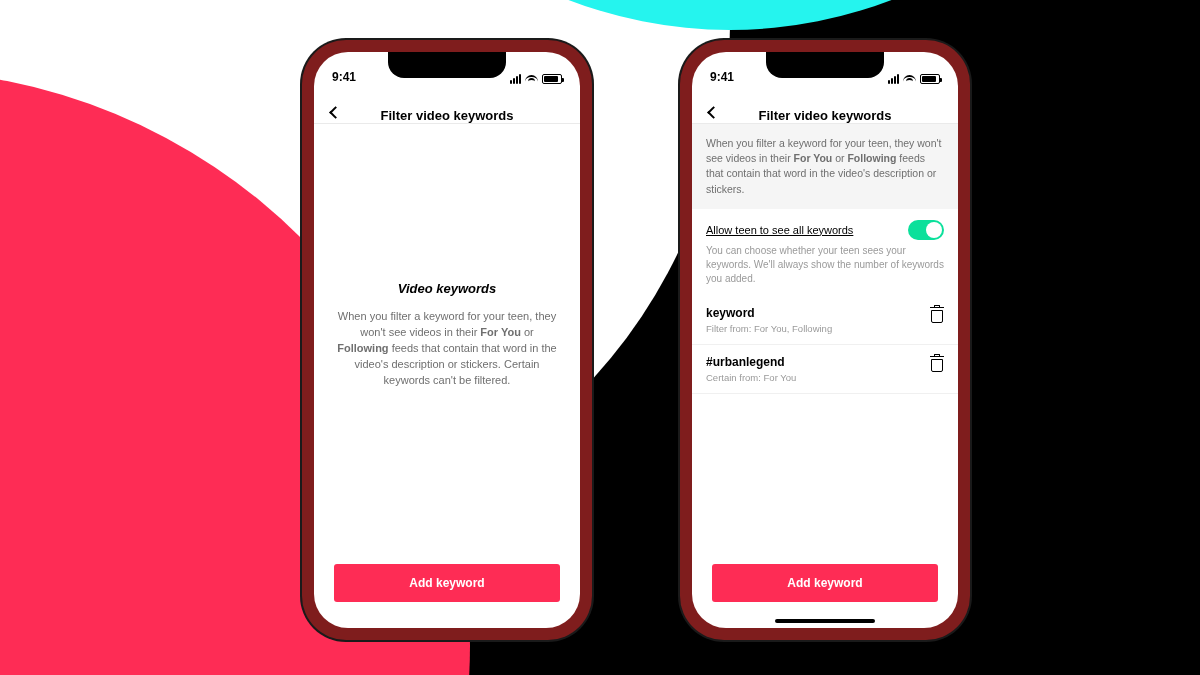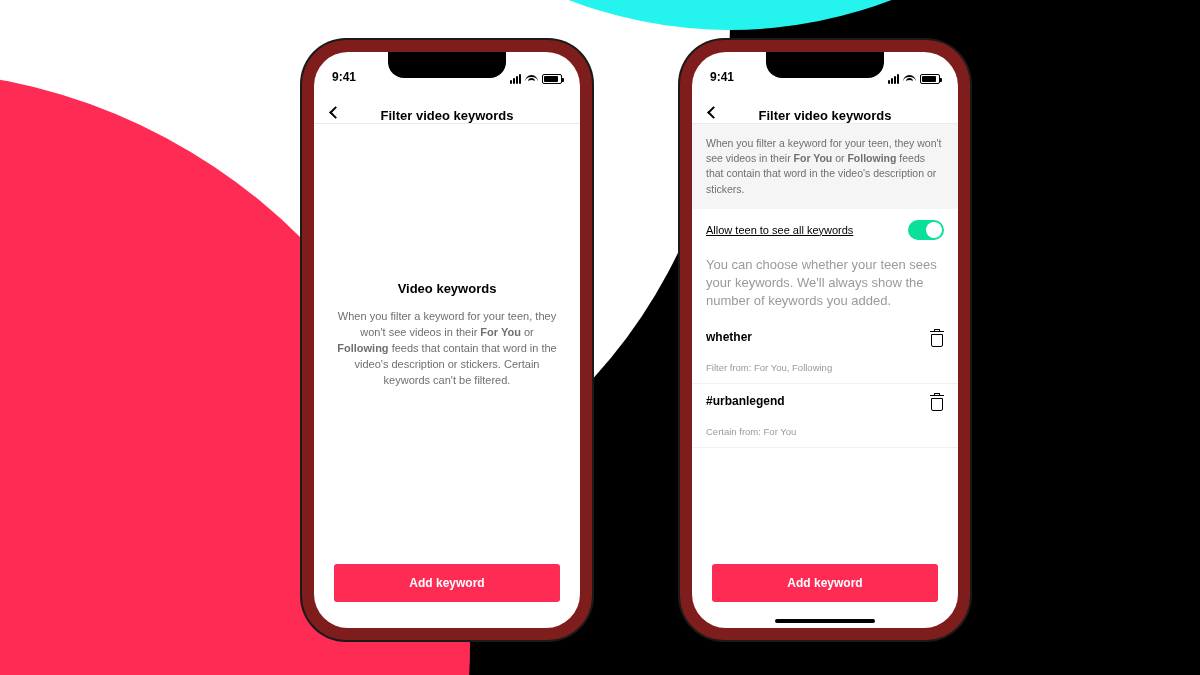--- a/index.html
+++ b/index.html
@@ -25,37 +25,37 @@
   .wifi::after{content:"";position:absolute;left:3px;top:3px;right:3px;bottom:0;border:2px solid #000;border-bottom:none;border-left:none;border-right:none;border-radius:6px 6px 0 0;}
   .batt{width:20px;height:10px;border:1px solid #000;border-radius:2px;position:relative;}
   .batt::before{content:"";position:absolute;left:1px;top:1px;bottom:1px;width:14px;background:#000;border-radius:1px;}
   .batt::after{content:"";position:absolute;right:-3px;top:3px;width:2px;height:4px;background:#000;border-radius:0 1px 1px 0;}
   .nav{display:flex;align-items:flex-end;height:38px;border-bottom:1px solid #eaeaea;position:relative;}
   .back{position:absolute;left:10px;width:22px;height:22px;display:flex;align-items:center;justify-content:center;}
   .chev{width:9px;height:9px;border-left:2px solid #000;border-bottom:2px solid #000;transform:rotate(45deg);}
   .title{flex:1;text-align:center;font-size:13px;font-weight:700;color:#000;}
   .filler{flex:1;}
   .empty-block{padding:0 22px;text-align:center;}
-  .empty-h{font-size:13px;font-weight:700;color:#000;margin-bottom:13px;}
+  .empty-h{font-size:13px;font-weight:700;color:#000;margin-bottom:13px;font-style:italic;}
   .empty-p{font-size:11px;line-height:1.45;color:#6f6f6f;}
   .empty-p b{color:#6f6f6f;font-weight:700;}
   .btn-area{padding:18px 20px 26px;}
   .btn{width:100%;height:38px;background:#fe2c55;color:#fff;border:none;border-radius:3px;font-size:12px;font-weight:600;display:flex;align-items:center;justify-content:center;}
   .info-banner{background:#f5f5f5;padding:12px 14px;font-size:10.5px;line-height:1.45;color:#6f6f6f;}
   .info-banner b{font-weight:700;color:#6f6f6f;}
   .setting{padding:11px 14px 10px;}
   .setting-row{display:flex;align-items:center;justify-content:space-between;}
   .setting-label{font-size:11px;color:#000;text-decoration:underline;}
-  .setting-sub{font-size:13px;color:#9a9a9a;line-height:1.4;margin-top:16px;}
+  .setting-sub{font-size:10px;color:#9a9a9a;line-height:1.4;margin-top:4px;}
   .toggle{width:36px;height:20px;border-radius:10px;background:#0be09b;position:relative;}
   .toggle::after{content:"";position:absolute;right:2px;top:2px;width:16px;height:16px;background:#fff;border-radius:50%;}
   .kw{padding:10px 14px 10px;border-bottom:1px solid #f0f0f0;display:flex;align-items:flex-start;justify-content:space-between;}
   .kw:last-of-type{border-bottom:none;}
   .kw-word{font-size:12px;font-weight:700;color:#000;}
-  .kw-sub{font-size:9.5px;color:#9a9a9a;margin-top:18px;}
+  .kw-sub{font-size:9.5px;color:#9a9a9a;margin-top:3px;}
   .trash{width:14px;height:16px;position:relative;margin-top:1px;}
   .trash::before{content:"";position:absolute;top:3px;left:1px;right:1px;bottom:0;border:1.4px solid #000;border-radius:0 0 2px 2px;}
   .trash::after{content:"";position:absolute;top:0;left:0;right:0;height:2px;border-top:1.4px solid #000;}
   .trash .lid{position:absolute;top:-2px;left:4px;width:6px;height:2px;border:1.4px solid #000;border-bottom:none;border-radius:1px 1px 0 0;}
   .home-ind{position:absolute;bottom:5px;left:50%;transform:translateX(-50%);width:100px;height:4px;background:#000;border-radius:2px;}
 </style>
 </head>
 <body>
 
 <div class="stage">
@@ -126,21 +126,21 @@
       </div>
       <div class="setting">
         <div class="setting-row">
           <div class="setting-label">Allow teen to see all keywords</div>
           <div class="toggle"></div>
         </div>
         <div class="setting-sub">You can choose whether your teen sees your keywords. We'll always show the number of keywords you added.</div>
       </div>
       <div class="kw">
         <div>
-          <div class="kw-word">whether</div>
+          <div class="kw-word">keyword</div>
           <div class="kw-sub">Filter from: For You, Following</div>
         </div>
         <div class="trash">
             <div class="lid"></div>
           </div>
       </div>
       <div class="kw">
         <div>
           <div class="kw-word">#urbanlegend</div>
           <div class="kw-sub">Certain from: For You</div>

